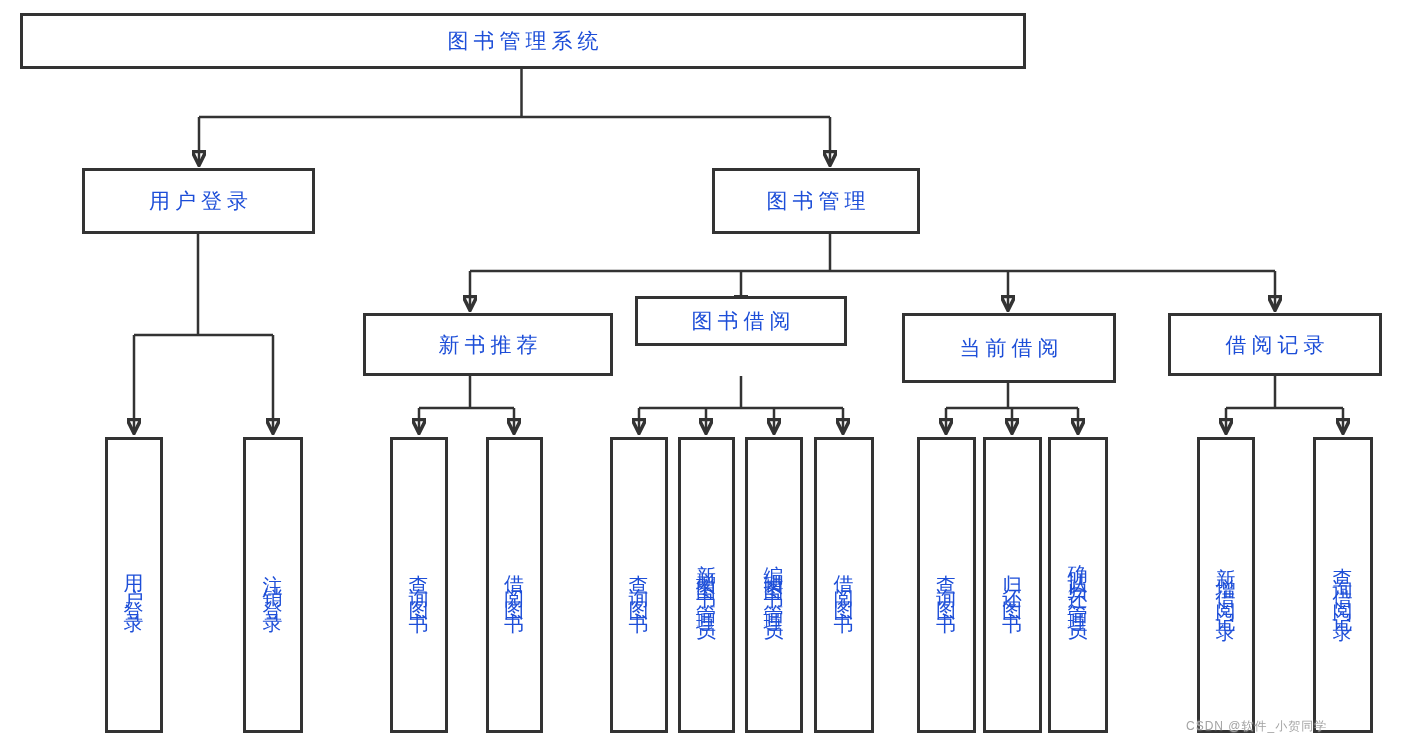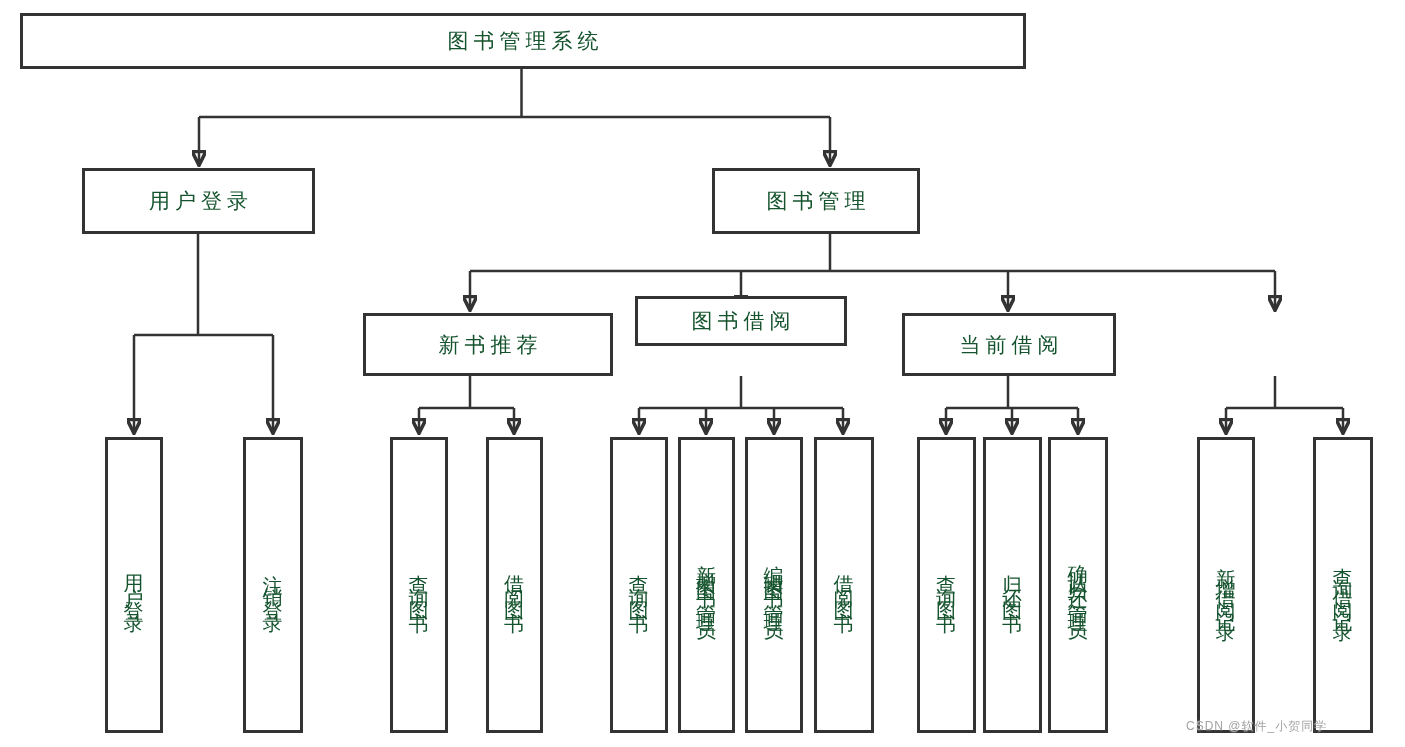--- a/index.html
+++ b/index.html
@@ -13,21 +13,21 @@
   .wires{position:absolute;left:0;top:0;}
   .wires path{stroke:#333333;stroke-width:2.5;fill:none;}
   .box{
     position:absolute;
     box-sizing:border-box;
     border:3px solid #333333;
     background:#ffffff;
     display:flex;
     align-items:center;
     justify-content:center;
-    color:#14532d;
+    color:#1d4ed8;
   }
   .hbox span{
     font-size:21px;
     letter-spacing:5px;
     white-space:nowrap;
     text-indent:5px; 
   }
   .vbox{top:437px;height:296px;}
   .vtext{
     writing-mode:vertical-rl;
@@ -106,22 +106,25 @@
   <div class="box hbox" style="left:712px;top:168px;width:208px;height:66px">
     <span>图书管理</span>
   </div>
 
   <div class="box hbox" style="left:363px;top:313px;width:250px;height:63px">
     <span>新书推荐</span>
   </div>
   <div class="box hbox" style="left:635px;top:296px;width:212px;height:50px">
     <span>图书借阅</span>
   </div>
-  <div class="box hbox" style="left:902px;top:313px;width:214px;height:63px">
+  <div class="box hbox" style="left:902px;top:313px;width:214px;height:70px">
     <span>当前借阅</span>
+  </div>
+  <div class="box hbox" style="left:1168px;top:313px;width:214px;height:63px">
+    <span>借阅记录</span>
   </div>
 
   <div class="box vbox" style="left:105px;width:58px">
     <span class="vtext">用户登录</span>
   </div>
   <div class="box vbox" style="left:243px;width:60px">
     <span class="vtext">注销登录</span>
   </div>
 
   <div class="box vbox" style="left:390px;width:58px">

